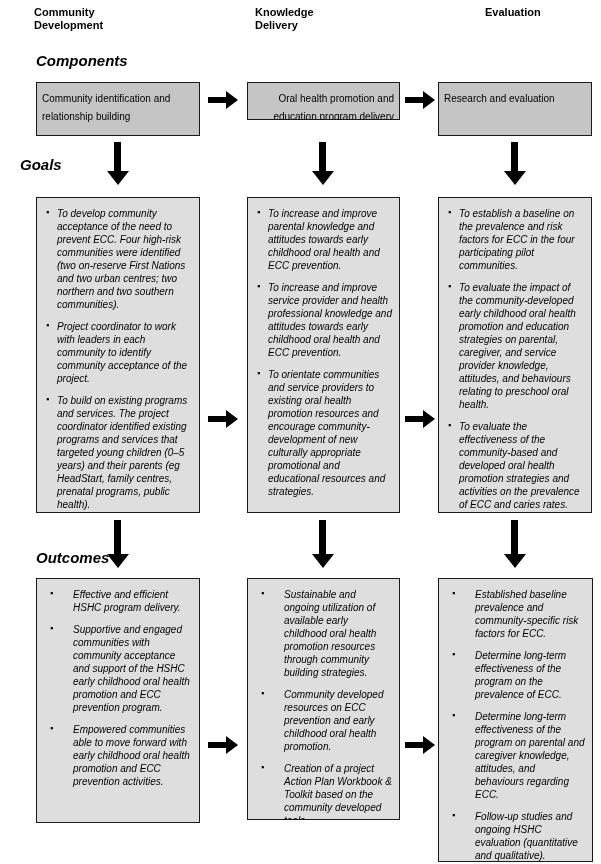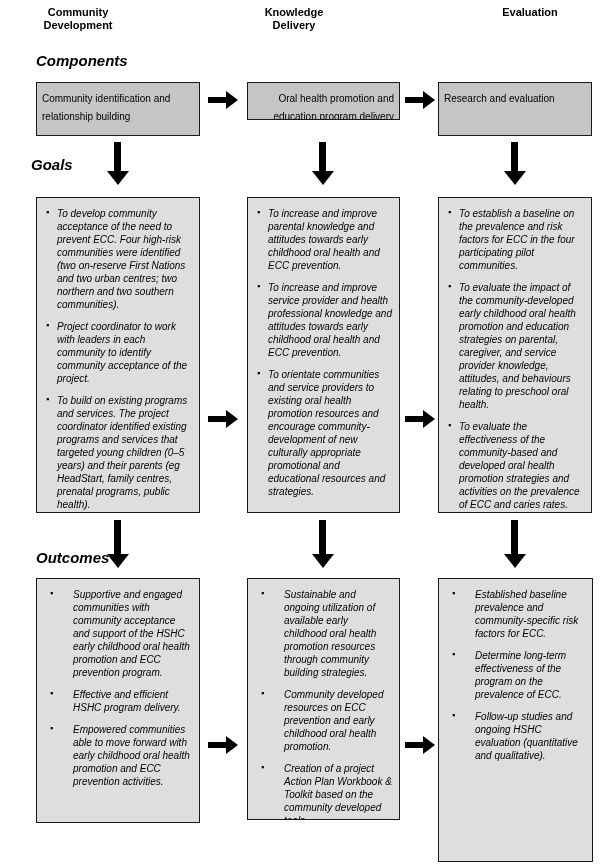--- a/index.html
+++ b/index.html
@@ -16,21 +16,21 @@
     position:relative;
     width:601px;height:864px;
     margin:0 auto;
     background:var(--page-bg);
     font-family:"Liberation Sans", sans-serif;
     color:var(--text-color);
     overflow:hidden;
   }
   .col-header{
     position:absolute;
-    font-size:11px;font-weight:bold;line-height:13px;text-align:center;
+    font-size:11px;font-weight:bold;line-height:13px;
   }
   .row-label{
     position:absolute;
     font-size:15px;font-weight:bold;font-style:italic;
   }
   .box{
     position:absolute;
     border:1px solid var(--border-color);
     overflow:hidden;
   }
@@ -78,21 +78,21 @@
 </head>
 <body>
 
 <div class="page">
 
   <div class="col-header" style="left:34px;top:6px;width:88px;">Community Development</div>
   <div class="col-header" style="left:255px;top:6px;width:78px;">Knowledge Delivery</div>
   <div class="col-header" style="left:485px;top:6px;width:90px;">Evaluation</div>
 
   <div class="row-label" style="left:36px;top:52px;">Components</div>
-  <div class="row-label" style="left:31px;top:156px;">Goals</div>
+  <div class="row-label" style="left:20px;top:156px;">Goals</div>
   <div class="row-label" style="left:36px;top:549px;">Outcomes</div>
 
   <div class="box component-box" style="left:36px;top:82px;width:164px;height:54px;">Community identification and relationship building</div>
   <div class="box component-box" style="left:247px;top:82px;width:153px;height:38px;text-align:right;">Oral health promotion and education program delivery</div>
   <div class="box component-box" style="left:438px;top:82px;width:154px;height:54px;">Research and evaluation</div>
 
   <div class="h-arrow" style="left:207px;top:90px;">
     <div class="shaft"></div>
     <div class="head"></div>
   </div>
@@ -153,36 +153,37 @@
     <div class="shaft"></div>
     <div class="head"></div>
   </div>
   <div class="v-arrow" style="left:504px;top:520px;height:48px;">
     <div class="shaft"></div>
     <div class="head"></div>
   </div>
 
   <div class="box stage-box" style="left:36px;top:578px;width:164px;height:245px;">
     <ul class="outcomes-list">
+        <li>Effective and efficient HSHC program delivery.</li>
         <li>Supportive and engaged communities with community acceptance and support of the HSHC early childhood oral health promotion and ECC prevention program.</li>
-        <li>Effective and efficient HSHC program delivery.</li>
         <li>Empowered communities able to move forward with early childhood oral health promotion and ECC prevention activities.</li>
       </ul>
   </div>
   <div class="box stage-box" style="left:247px;top:578px;width:153px;height:242px;">
     <ul class="outcomes-list">
         <li>Sustainable and ongoing utilization of available early childhood oral health promotion resources through community building strategies.</li>
         <li>Community developed resources on ECC prevention and early childhood oral health promotion.</li>
         <li>Creation of a project Action Plan Workbook &amp; Toolkit based on the community developed tools.</li>
       </ul>
   </div>
   <div class="box stage-box" style="left:438px;top:578px;width:155px;height:284px;">
     <ul class="outcomes-list">
         <li>Established baseline prevalence and community-specific risk factors for ECC.</li>
         <li>Determine long-term effectiveness of the program on the prevalence of ECC.</li>
+        <li>Determine long-term effectiveness of the program on parental and caregiver knowledge, attitudes, and behaviours regarding ECC.</li>
         <li>Follow-up studies and ongoing HSHC evaluation (quantitative and qualitative).</li>
       </ul>
   </div>
 
   <div class="h-arrow" style="left:207px;top:735px;">
     <div class="shaft"></div>
     <div class="head"></div>
   </div>
   <div class="h-arrow" style="left:404px;top:735px;">
     <div class="shaft"></div>

